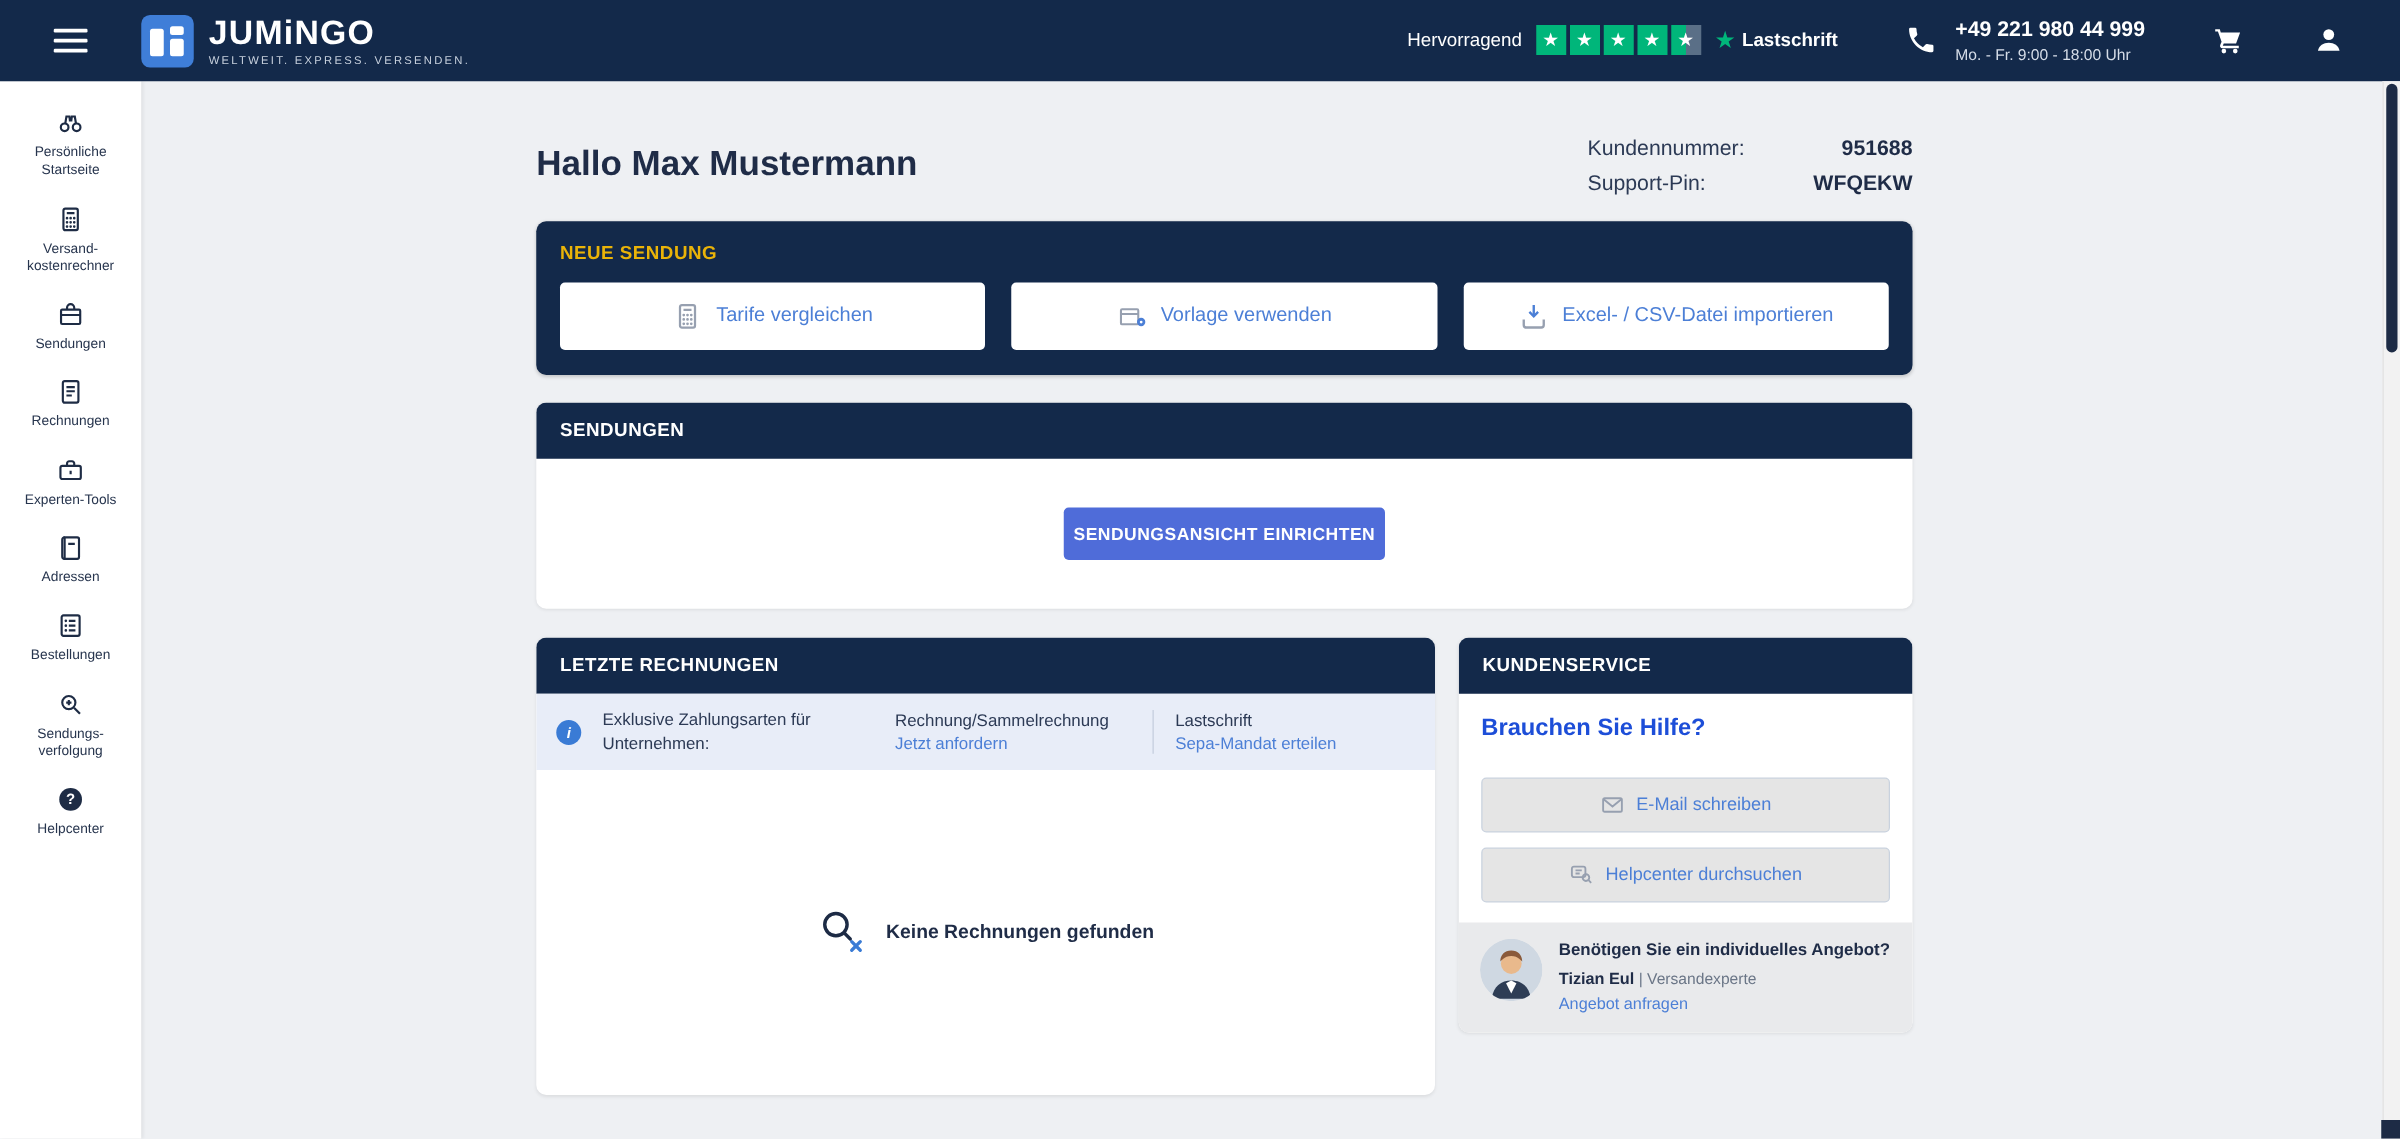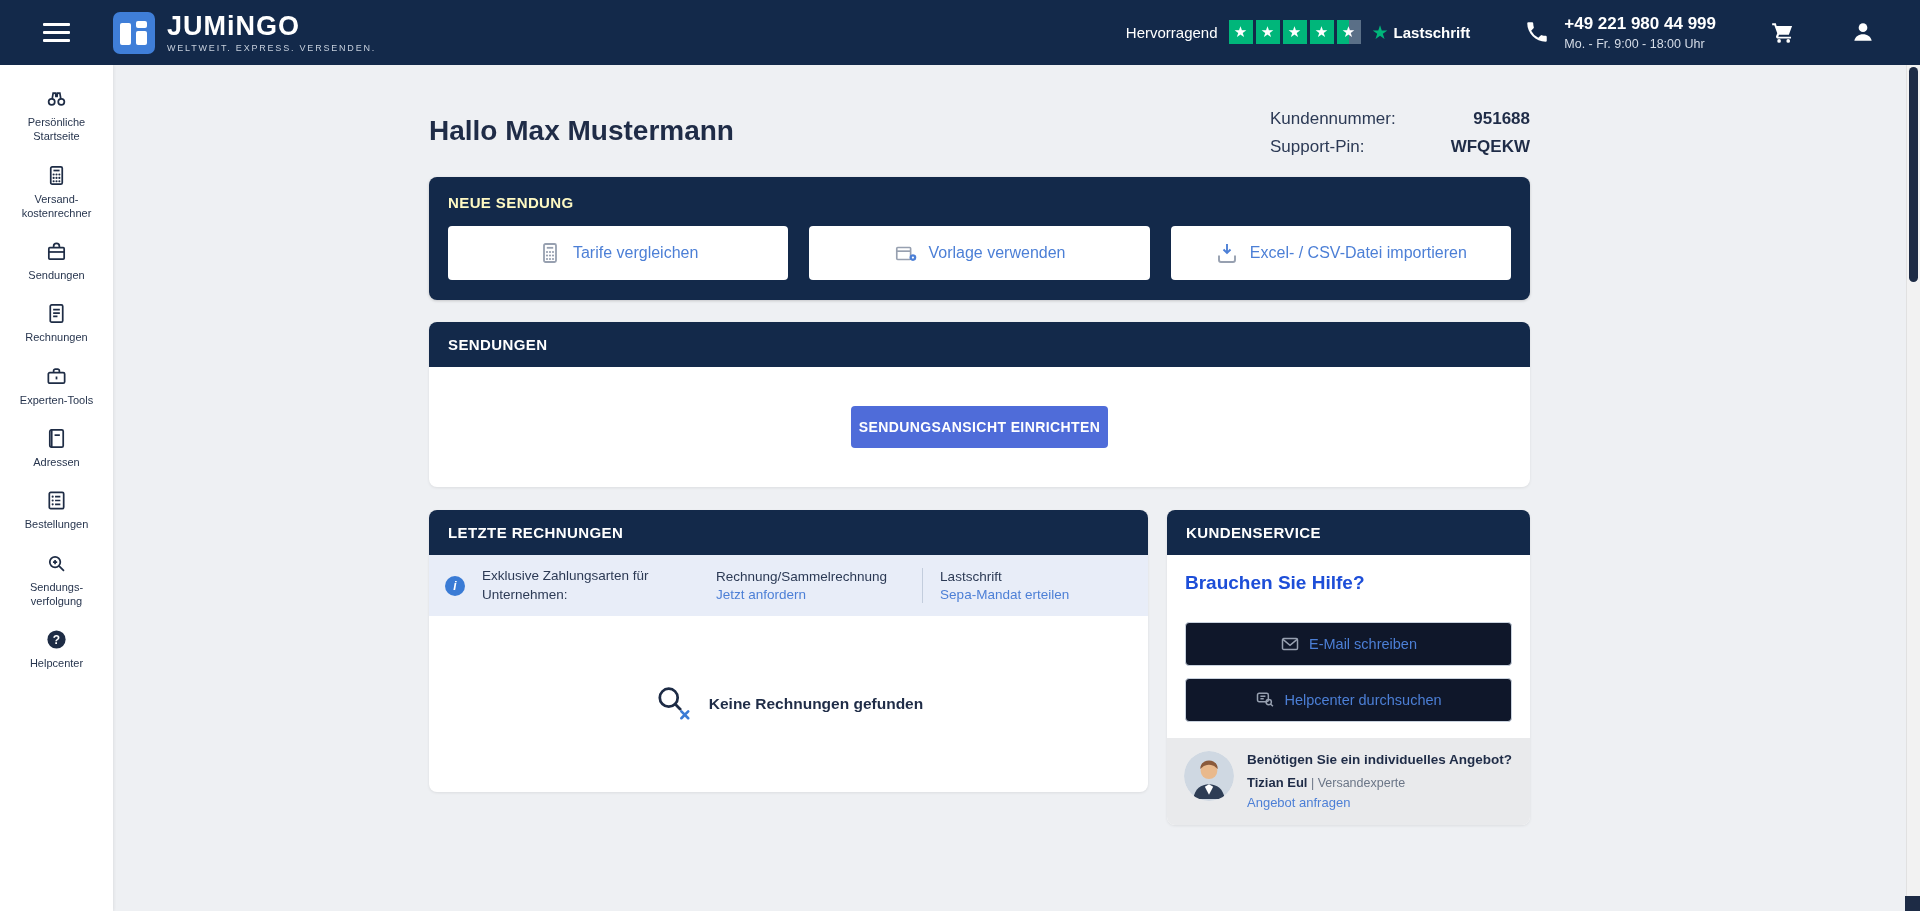--- a/index.html
+++ b/index.html
@@ -73,21 +73,21 @@
   .card-header {
     background:#13294a; color:#fff; padding:14px 19px;
     font-size:15px; font-weight:bold; letter-spacing:.4px;
   }
 
   
   .new-shipment {
     margin-top:20px; background:#13294a; border-radius:8px;
     padding:17px 19px 20px; box-shadow:0 1px 3px rgba(0,0,0,.18);
   }
-  .new-shipment .ns-title { color:#fef9c3; font-size:15px; font-weight:bold; letter-spacing:.4px; margin-bottom:15px; }
+  .new-shipment .ns-title { color:#eab308; font-size:15px; font-weight:bold; letter-spacing:.4px; margin-bottom:15px; }
   .ns-actions { display:flex; gap:21px; }
   .ns-btn {
     flex:1; height:54px; background:#fff; border:none; border-radius:4px;
     display:flex; align-items:center; justify-content:center; gap:11px;
     color:#4c7fd6; font-size:16px; cursor:pointer; font-family:inherit;
   }
   .ns-btn svg { width:24px; height:24px; }
 
   
   .shipments { margin-top:22px; background:#fff; border-radius:8px; overflow:hidden; box-shadow:0 1px 3px rgba(0,0,0,.08); }
@@ -107,28 +107,28 @@
     width:20px; height:20px; flex:0 0 20px; border-radius:50%;
     background:#3a7bd5; color:#fff; font-size:12px; font-weight:bold; font-style:italic;
     display:flex; align-items:center; justify-content:center;
   }
   .info-label { width:195px; font-size:13.5px; color:#2c3a55; line-height:1.35; }
   .pay-option { display:flex; flex-direction:column; gap:3px; font-size:13.5px; margin-left:22px; }
   .pay-option:last-child { margin-left:0; }
   .pay-title { color:#2c3a55; }
   .pay-link { color:#4c7fd6; cursor:pointer; text-decoration:none; }
   .vdiv { width:1px; align-self:stretch; background:#c3cddd; margin:3px 0 3px 18px; }
-  .invoice-body { height:176px; display:flex; align-items:center; justify-content:center; gap:15px; }
+  .invoice-body { height:260px; display:flex; align-items:center; justify-content:center; gap:15px; }
   .empty-text { font-size:15.5px; font-weight:bold; color:#1f2c47; }
 
   .cs-card { width:363px; background:#fff; border-radius:8px; overflow:hidden; box-shadow:0 1px 3px rgba(0,0,0,.08); }
   .cs-body { padding:17px 18px 16px; }
   .cs-heading { font-size:19px; font-weight:bold; color:#1d4ed8; margin-bottom:28px; }
   .cs-btn {
-    width:100%; height:44px; background:#0f172a; border:1px solid #c9d2de; border-radius:4px;
+    width:100%; height:44px; background:#e5e5e5; border:1px solid #c9d2de; border-radius:4px;
     display:flex; align-items:center; justify-content:center; gap:9px;
     color:#4c7fd6; font-size:14.5px; cursor:pointer; margin-bottom:12px; font-family:inherit;
   }
   .cs-btn:last-child { margin-bottom:0; }
   .cs-btn svg { width:20px; height:20px; color:#97a0b0; }
   .cs-footer { background:#e9eaec; padding:13px 17px 14px; display:flex; gap:13px; }
   .avatar { width:50px; height:50px; flex:0 0 50px; border-radius:50%; overflow:hidden; }
   .cs-offer-heading { font-size:13.5px; font-weight:bold; color:#1f2c47; line-height:1.35; }
   .cs-expert-row { margin-top:6px; font-size:12.5px; color:#6b7687; }
   .cs-expert-name { font-weight:bold; font-size:13px; color:#1f2c47; }

